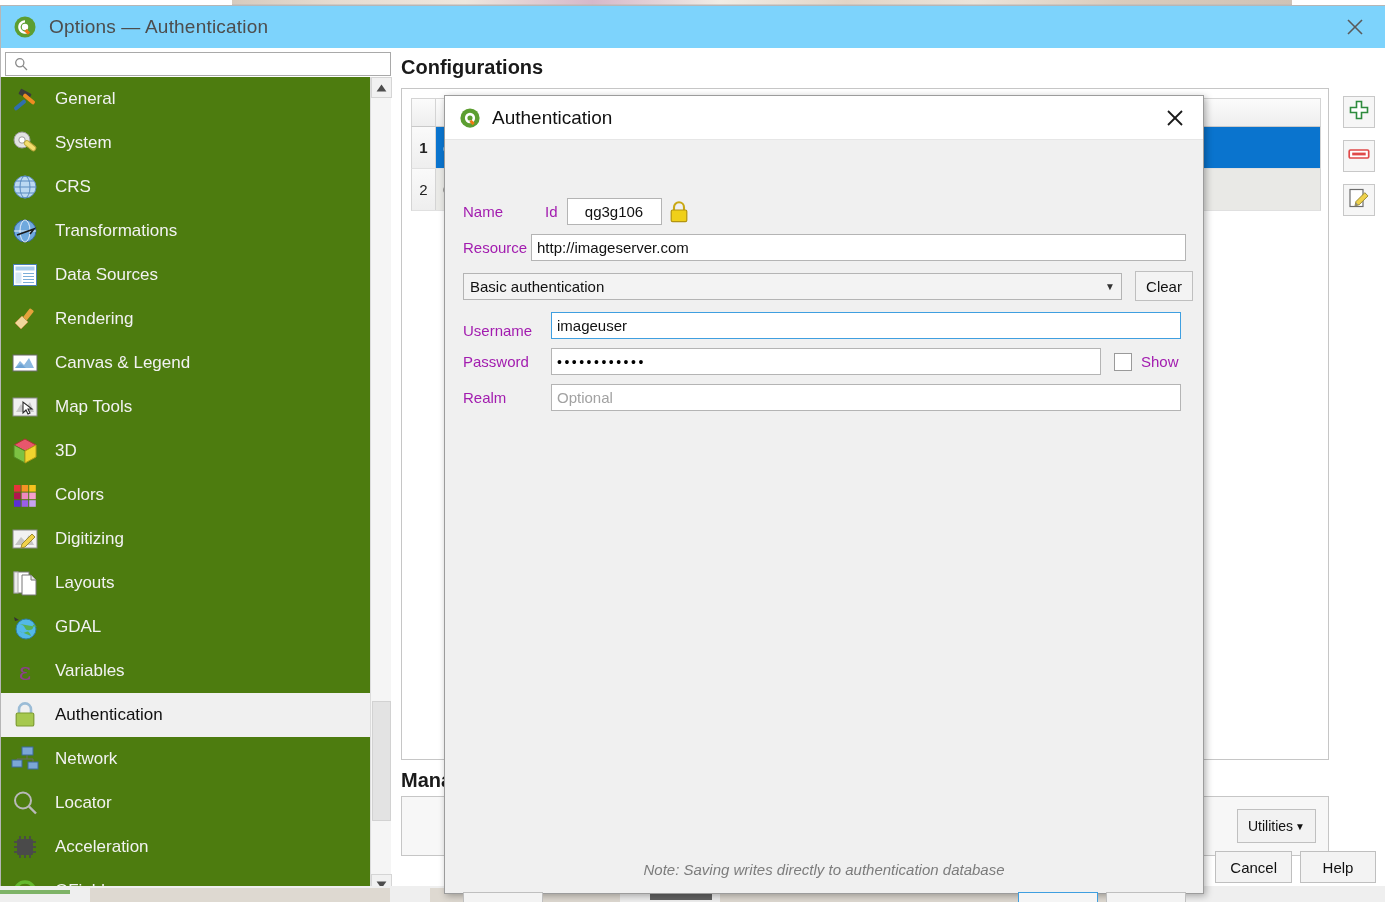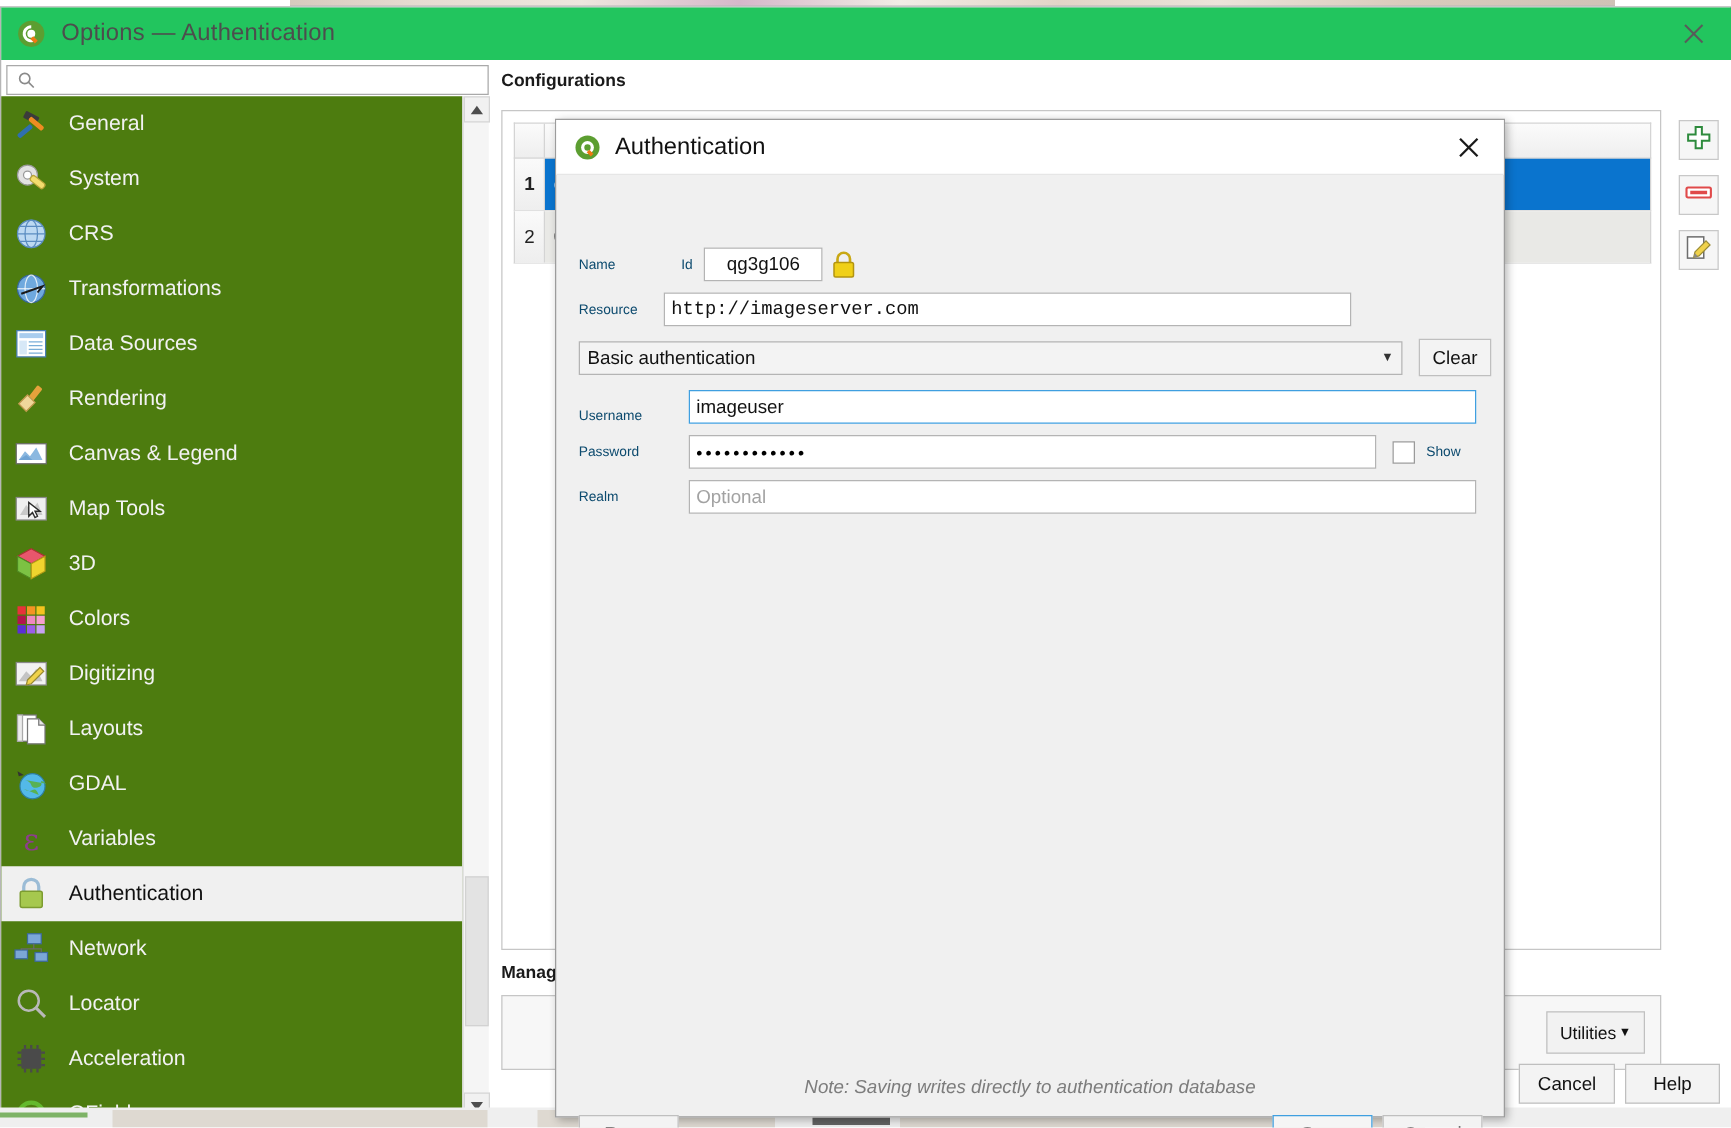--- a/index.html
+++ b/index.html
@@ -40,21 +40,21 @@
   }
 
   
   .options-window {
     position: absolute; left: 0; top: 5px; width: 1385px; height: 889px;
     background: #ffffff;
     border: 1px solid #b6b6b6;
   }
   .titlebar {
     position: absolute; left:0; top:0; width: 1385px; height: 42px;
-    background: #22c55e;
+    background: #7dd3fc;
     display: flex; align-items: center;
   }
   .titlebar .qlogo { margin-left: 12px; width: 24px; height: 24px; }
   .titlebar .ttext {
     margin-left: 12px; font-size: 19px; color: #4d4d4d;
     letter-spacing: .2px;
   }
   .win-close {
     position: absolute; right: 14px; top: 8px; width: 34px; height: 26px;
     display: flex; align-items: center; justify-content: center;
@@ -108,21 +108,21 @@
     position: absolute; left: 1px; width: 19px; top: 624px; height: 120px;
     background: #e3e3e3; border: 1px solid #d2d2d2; cursor: pointer;
   }
 
   
   .content {
     position: absolute; left: 391px; top: 42px; width: 994px; height: 847px;
     background: #ffffff;
   }
   .sec-title {
-    position: absolute; font-weight: bold; font-size: 14px; color: #1a1a1a;
+    position: absolute; font-weight: bold; font-size: 20px; color: #1a1a1a;
   }
   .cfg-title { left: 9px; top: 8px; }
   .mgmt-title { left: 9px; top: 721px; }
 
   .cfg-frame {
     position: absolute; left: 9px; top: 40px; width: 928px; height: 672px;
     border: 1px solid #c6c6c6; background: #ffffff;
   }
   .tbl {
     position: absolute; left: 9px; top: 9px; width: 910px; height: 120px;
@@ -200,21 +200,21 @@
   }
   .dlg-title .qlogo { margin-left: 14px; width: 22px; height: 22px; }
   .dlg-title .dt { margin-left: 11px; font-size: 19px; color: #111; }
   .dlg-close {
     position: absolute; right: 14px; top: 9px; width: 28px; height: 26px;
     display: flex; align-items: center; justify-content: center; cursor: pointer;
   }
   .dlg-body { position: relative; height: 755px; }
 
   .frow { position: absolute; display: flex; align-items: center; }
-  .flabel { font-size: 11px; color: #0c4a6e; }
+  .flabel { font-size: 15px; color: #a21caf; }
   .finput {
     border: 1px solid #b4b4b4; background: #ffffff; height: 27px;
     font-family: "Liberation Sans", sans-serif; font-size: 15px; color: #111;
     padding: 0 5px; outline: none;
   }
   .finput.focused { border: 1px solid #3f9fe0; }
   .finput::placeholder { color: #a2a2a2; }
 
   .combo {
     position: absolute; left: 18px; top: 133px; width: 659px; height: 27px;
@@ -623,21 +623,21 @@
         <span style="margin-left:6px; display:flex; align-items:center;">
           <svg width="22" height="24" viewBox="0 0 22 24">
             <path d="M6 10V7.2a5 5 0 0 1 10 0V10" fill="none" stroke="#c9a814" stroke-width="2.1"></path>
             <rect x="3.2" y="10" width="15.6" height="11.6" rx="1.4" fill="#f0d019" stroke="#b39410" stroke-width="1.2"></rect>
           </svg>
         </span>
       </div>
 
       <div class="frow" style="left:18px; top:94px;">
         <span class="flabel" style="width:68px;">Resource</span>
-        <input class="finput" style="width: 550px; font-family: Liberation Mono, monospace;" value="http://imageserver.com">
+        <input class="finput" style="width: 655px;" value="http://imageserver.com">
       </div>
 
       <div class="combo">
         <span>Basic authentication</span>
         <span class="arrow">▼</span>
       </div>
       <div class="clear-btn">Clear</div>
 
       <div class="frow" style="left:18px; top:172px;align-items:flex-end;">
         <span class="flabel" style="width:88px;">Username</span>

